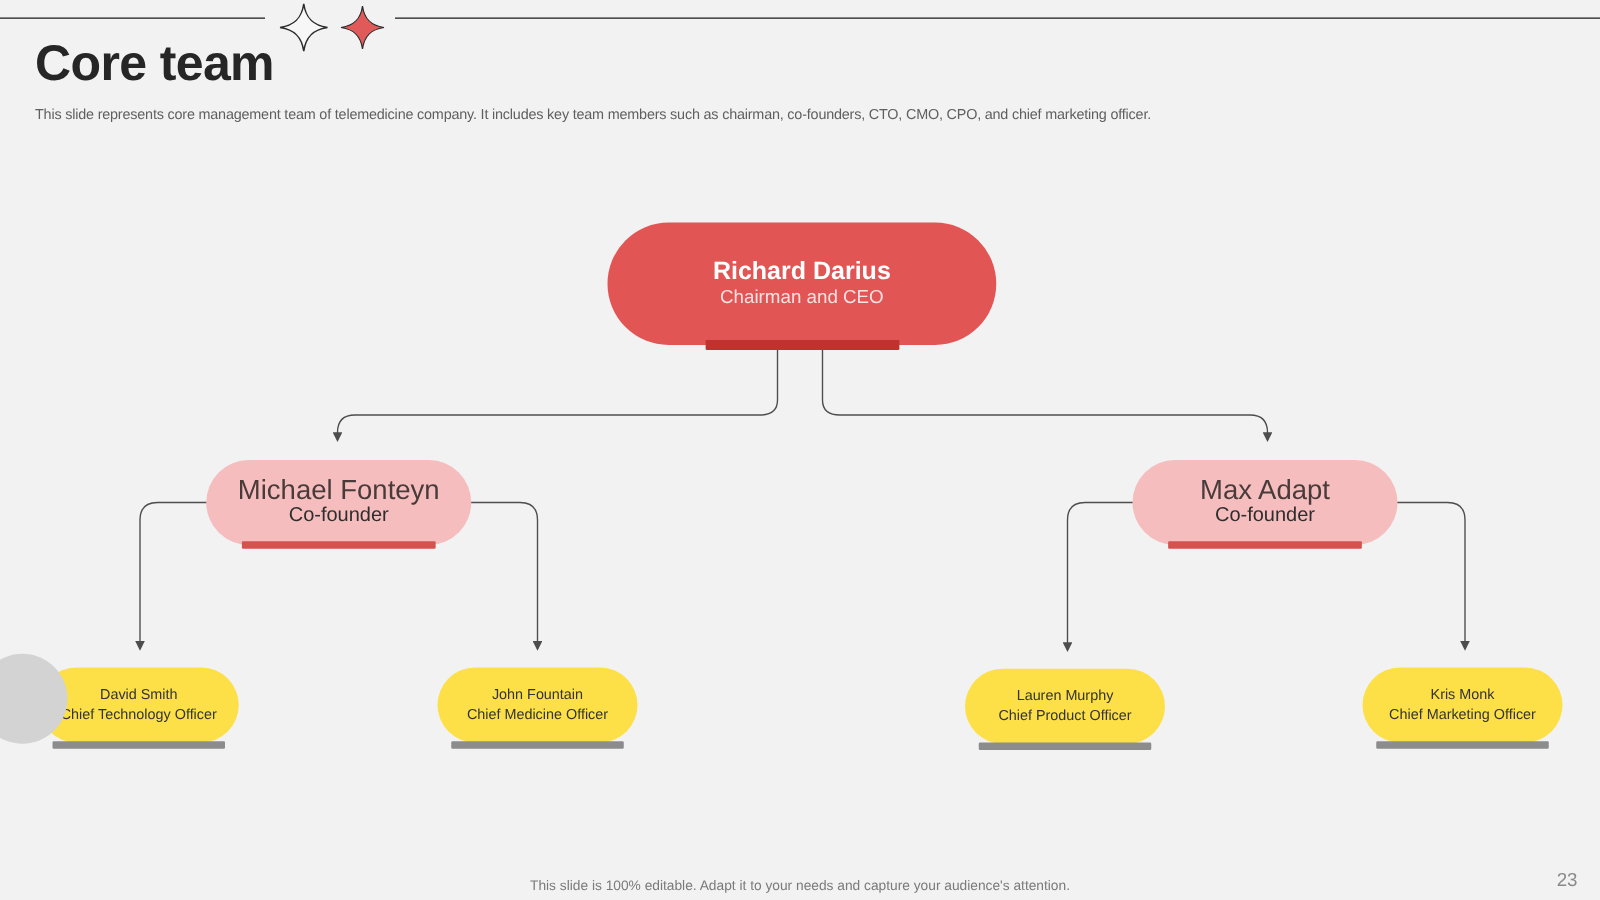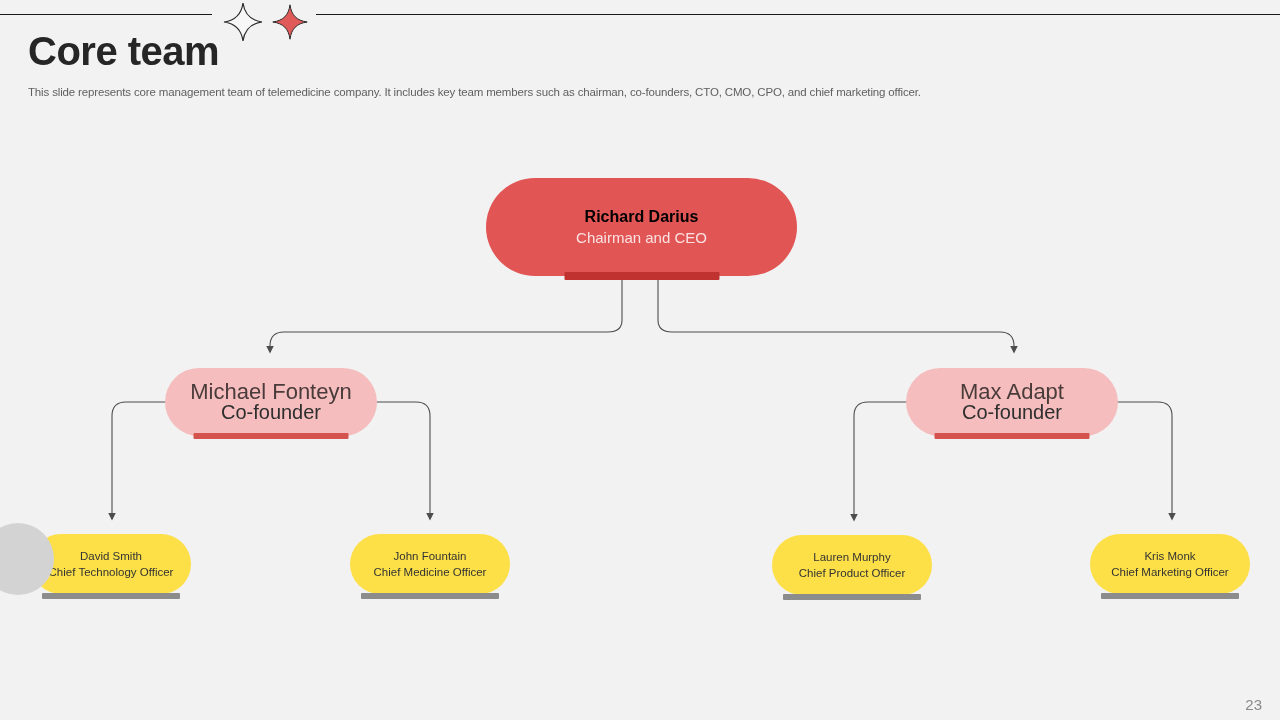--- a/index.html
+++ b/index.html
@@ -56,31 +56,31 @@
     position:absolute; left:50%; transform:translateX(-50%);
     border-radius:1px;
   }
 
   
   .node-ceo { left:486px; top:178px; }
   .node-ceo .pill {
     width:311px; height:98px;
     background:#e15554; border-radius:49px;
   }
-  .node-ceo .name { font-size:16px; font-weight:bold; color:#000000; line-height:22px; }
+  .node-ceo .name { font-size:20px; font-weight:bold; color:#ffffff; line-height:22px; }
   .node-ceo .role { font-size:15px; color:#fbe2e2; line-height:20px; }
   .node-ceo .bar { width:155px; height:8px; background:#c0322f; bottom:-4px; }
 
   
   .node-cf .pill {
     width:212px; height:68px;
     background:#f5bdbd; border-radius:34px;
   }
   .node-cf .name { font-size:22px; color:#4a3b3b; line-height:21px; }
-  .node-cf .role { font-size:20px; color:#2e2e2e; line-height:21px; }
+  .node-cf .role { font-size:16px; color:#2e2e2e; line-height:21px; }
   .node-cf .bar { width:155px; height:6px; background:#d4534f; bottom:-3px; }
   .node-cf-left  { left:165px; top:368px; }
   .node-cf-right { left:906px; top:368px; }
 
   
   .node-leaf .pill {
     width:160px; height:60px;
     background:#fde047; border-radius:30px;
   }
   .node-leaf .name { font-size:11.5px; color:#333333; line-height:16px; }
@@ -196,15 +196,16 @@
 
   <div class="node node-leaf node-leaf-4">
     <div class="pill">
       <div class="name">Kris Monk</div>
       <div class="role">Chief Marketing Officer</div>
       <div class="bar"></div>
     </div>
   </div>
 
   <div class="deco-circle"></div>
+  <div class="footer-note">This slide is 100% editable. Adapt it to your needs and capture your audience's attention.</div>
   <div class="page-number">23</div>
 
 </div>
 
 </body></html>

